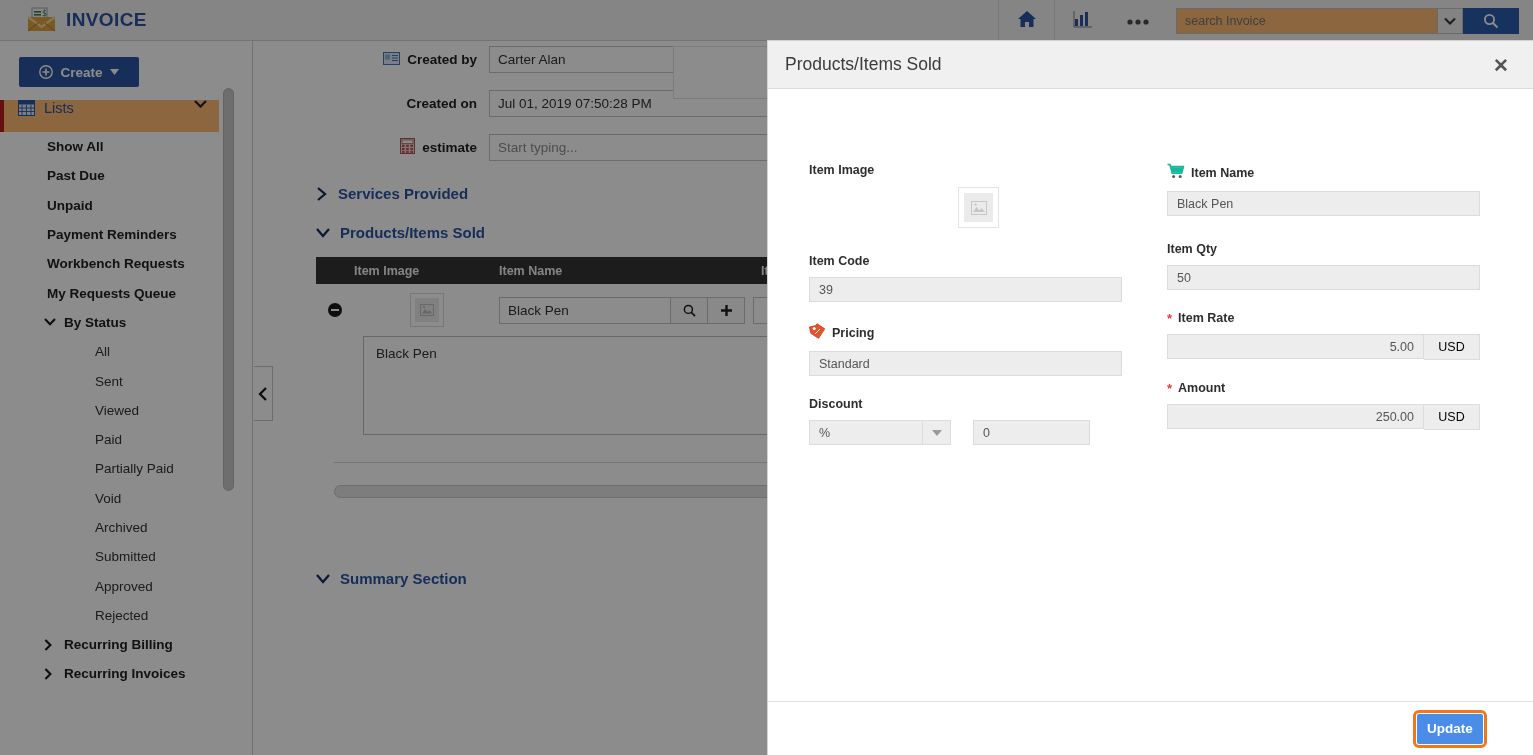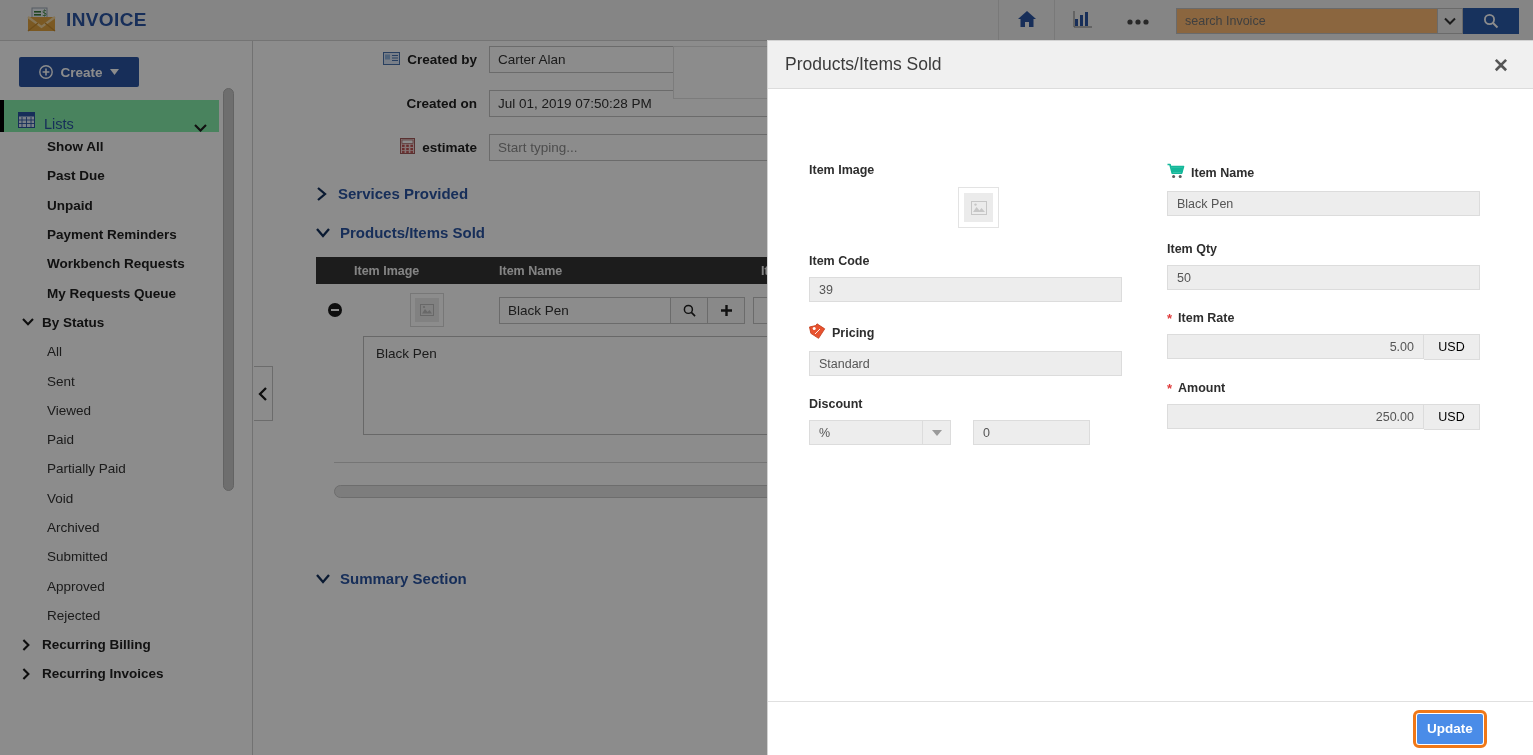--- a/index.html
+++ b/index.html
@@ -61,33 +61,33 @@
   }
   .create-btn {
     margin: 16px 0 0 19px; width: 120px; height: 30px;
     background: #2a55a3; color: #fff; border: none; border-radius: 2px;
     font-size: 13.5px; font-weight: bold; cursor: pointer;
     display: flex; align-items: center; justify-content: center; gap: 7px;
     font-family: "Liberation Sans", sans-serif;
   }
   .nav-scroll { position: relative; margin-top: 13px; height: 640px; }
   .nav-lists {
-    display: flex; align-items: flex-end; height: 32px;
-    background: #86efac; border-left: 4px solid #000000;
+    display: flex; align-items: flex-start; height: 32px;
+    background: #fdba74; border-left: 4px solid #b91c1c;
     padding-left: 14px; margin-right: 33px; cursor: pointer;
   }
   .nav-lists .lbl { color: #2a55a3; font-size: 14.5px; margin-left: 9px; flex: 1; }
   .nav-item {
     display: flex; align-items: center; height: 29.3px;
     padding-left: 47px; font-size: 13.5px; color: #222; cursor: pointer;
     white-space: nowrap;
   }
   .nav-item.bold { font-weight: bold; }
-  .nav-item.group { padding-left: 22px; font-weight: bold; gap: 6px; }
-  .nav-item.sub { padding-left: 47px; color: #333; font-weight: normal; }
+  .nav-item.group { padding-left: 44px; font-weight: bold; gap: 6px; }
+  .nav-item.sub { padding-left: 47px; color: #333; font-weight: normal; margin-left: 48px; }
   .side-scrollbar {
     position: absolute; right: 18px; top: -12px; width: 11px; height: 640px;
   }
   .side-scroll-thumb {
     position: absolute; left: 0; top: 0; width: 11px; height: 403px;
     background: #c9c9c9; border: 1px solid #b4b4b4; border-radius: 6px;
   }
 
   
   .main {

